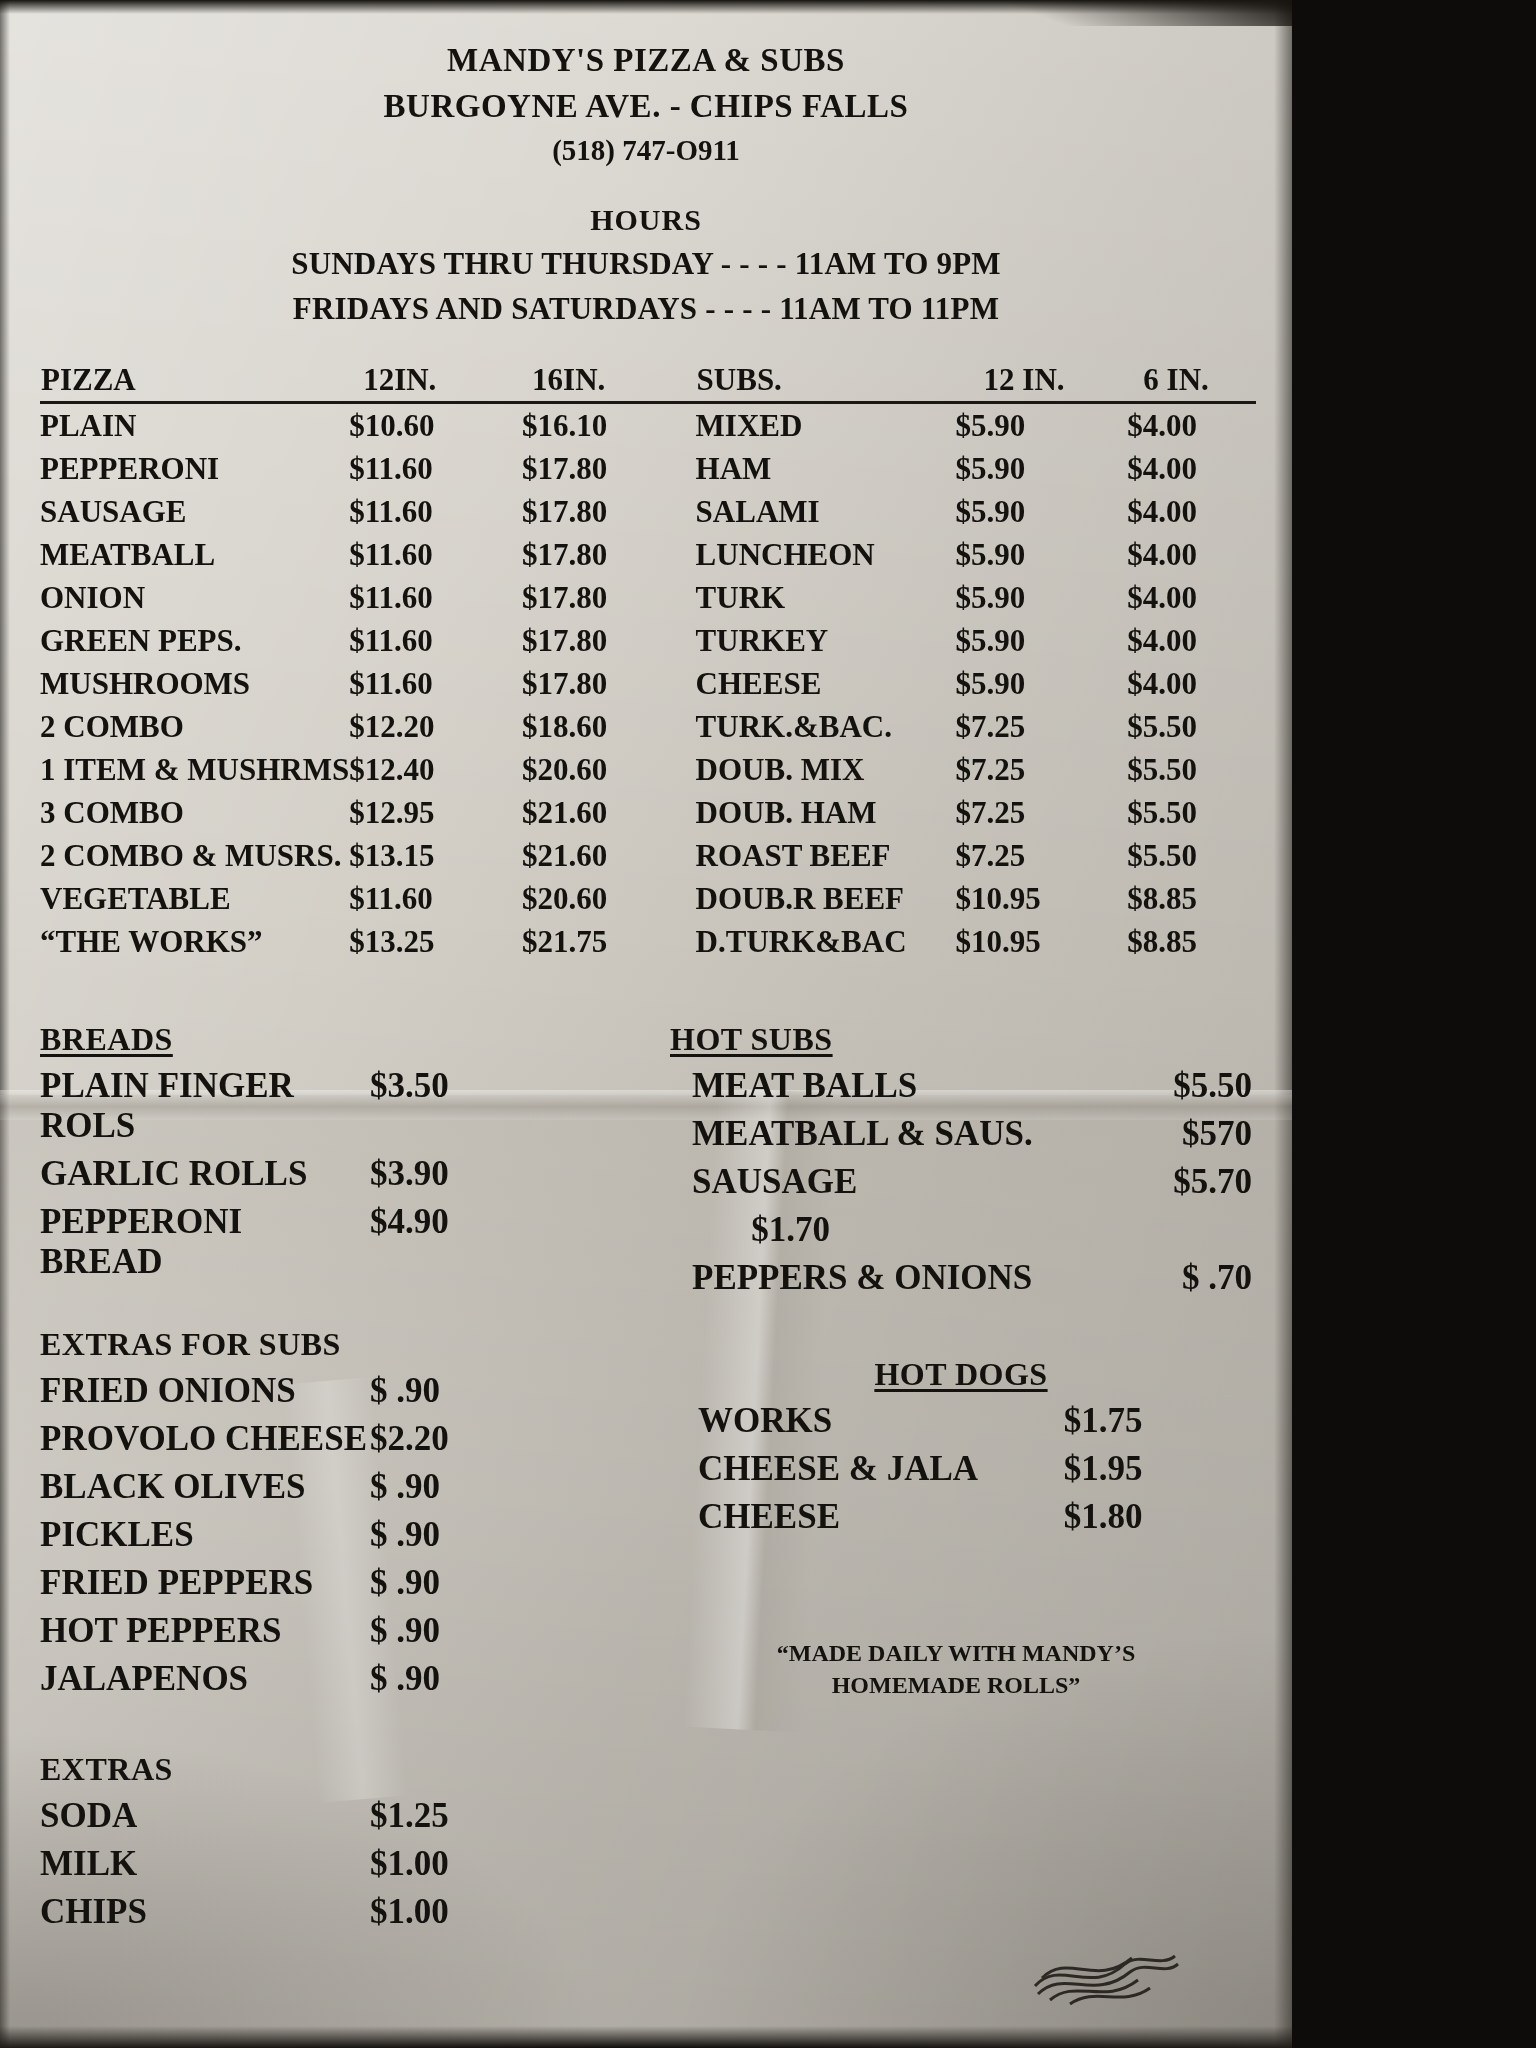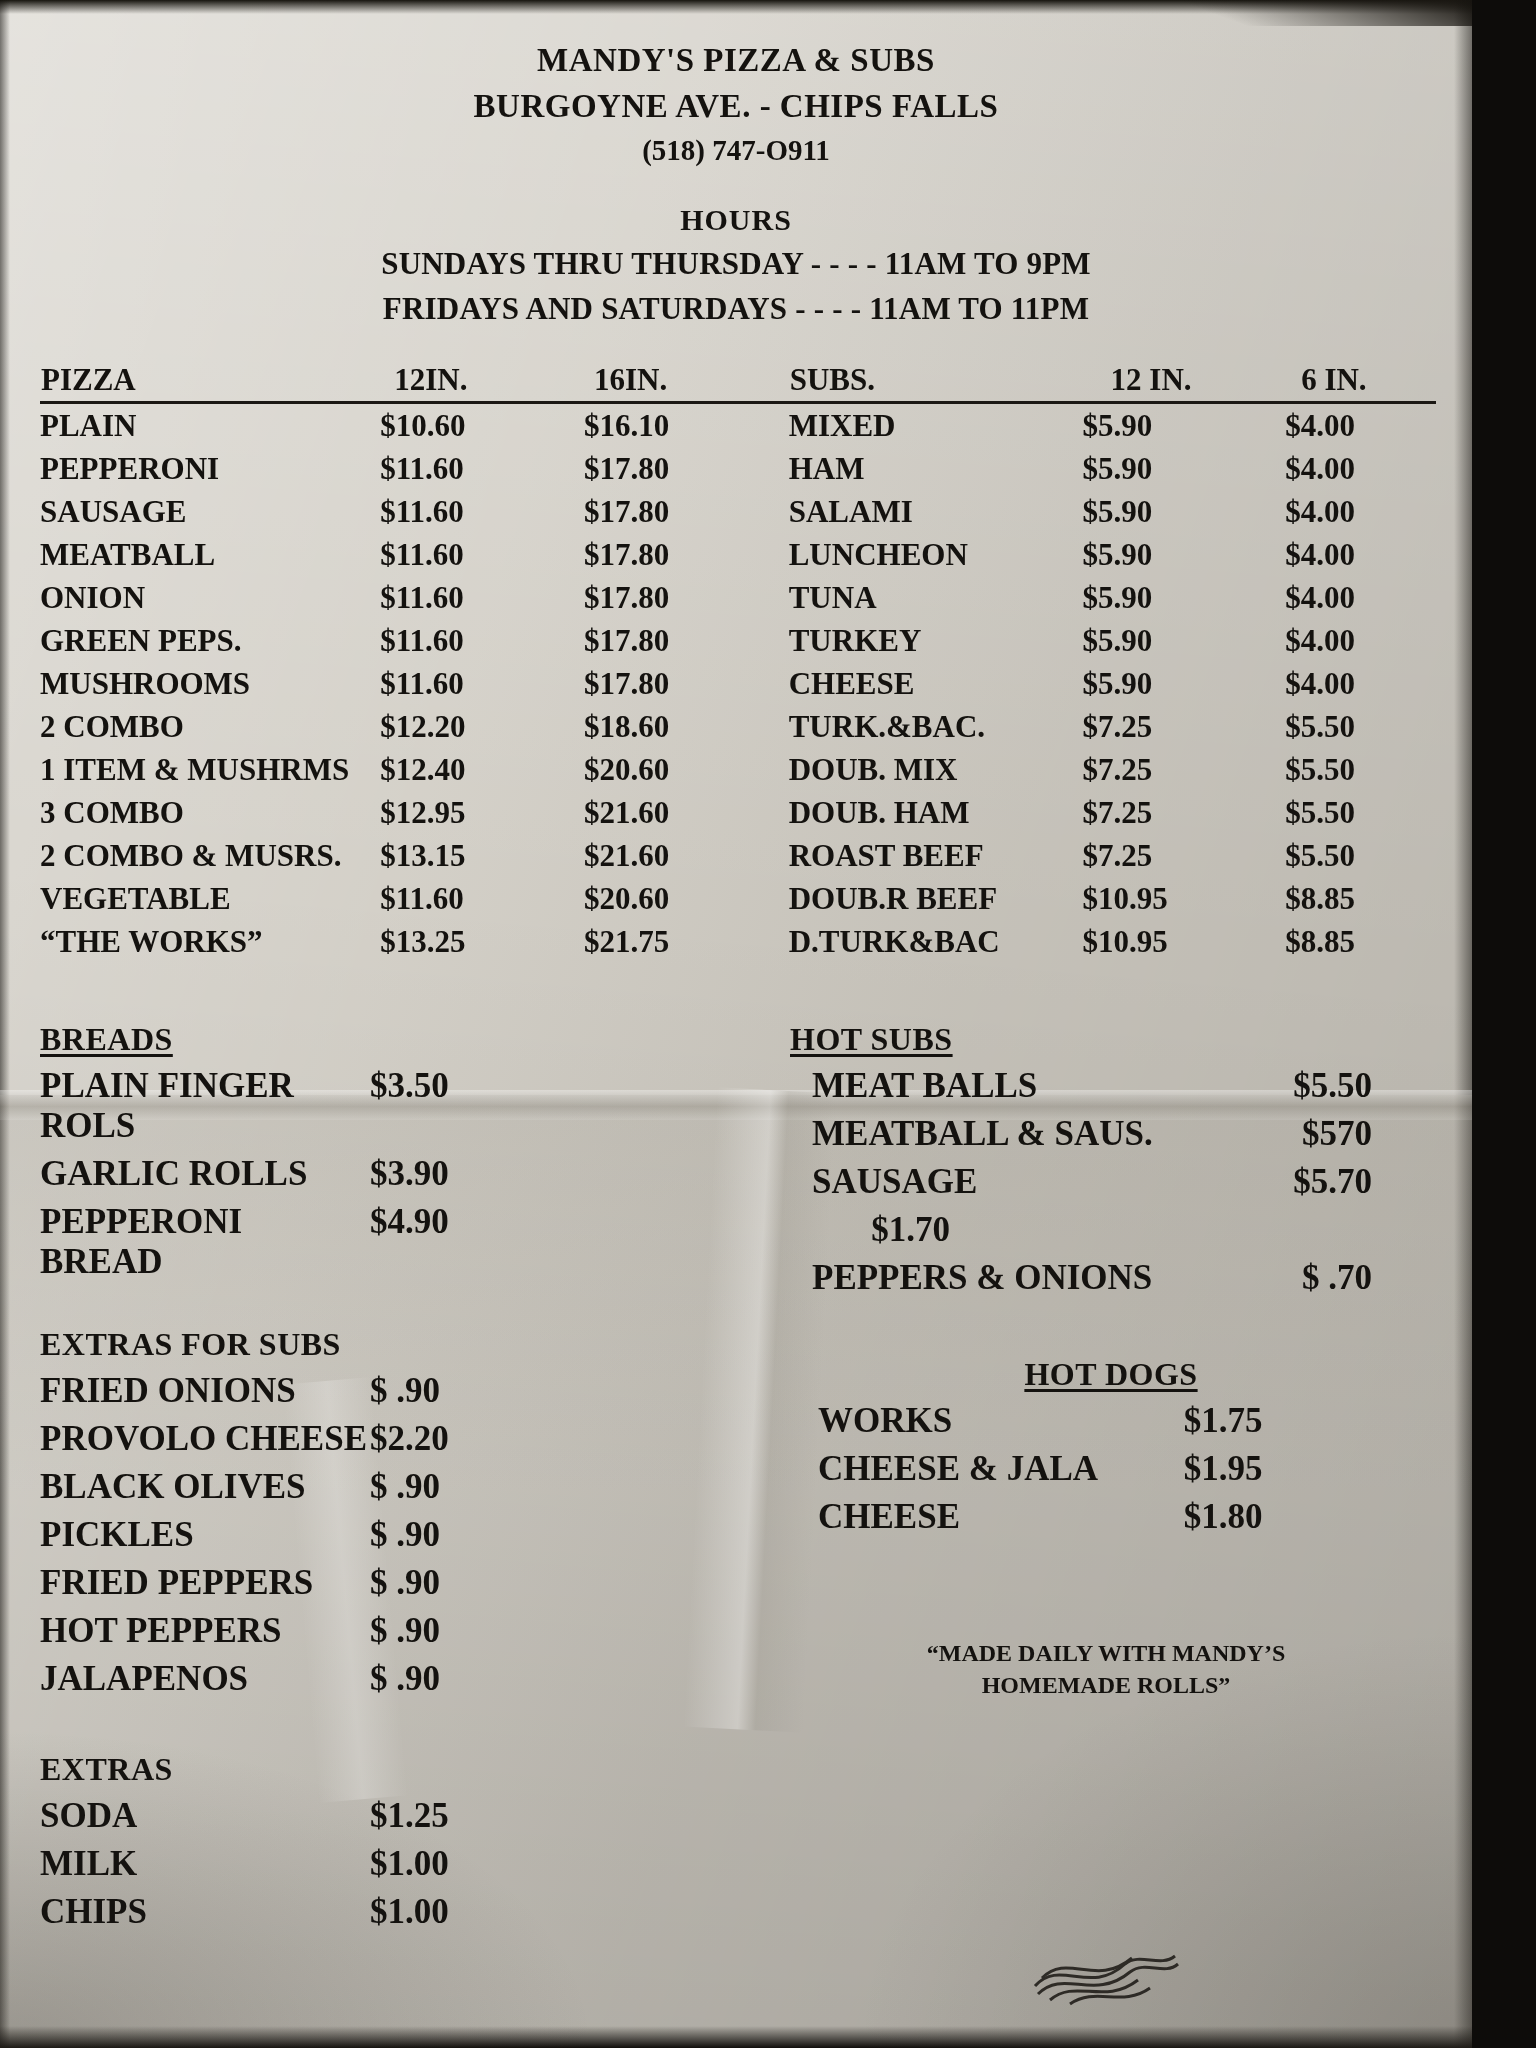--- a/index.html
+++ b/index.html
@@ -8,21 +8,21 @@
     background: #0d0c0a;
   }
   body {
     width: 1536px;
     height: 2048px;
     overflow: hidden;
     font-family: "Liberation Serif", serif;
   }
   .page {
     position: relative;
-    width: 1472px;
+    width: 1292px;
     height: 2048px;
     background: #cfcbc2;
     background-image:
       linear-gradient(110deg, rgba(255,255,255,0.34) 0%, rgba(255,255,255,0.10) 32%, rgba(0,0,0,0.05) 60%, rgba(0,0,0,0.12) 100%),
       linear-gradient(185deg, rgba(255,255,255,0.22) 0%, rgba(0,0,0,0.00) 45%, rgba(0,0,0,0.10) 100%);
     color: #14120f;
     overflow: hidden;
   }
   
   .edge-top {
@@ -300,21 +300,21 @@
             <td class="price">$11.60</td>
             <td class="price">$17.80</td>
             <td>LUNCHEON</td>
             <td class="price-sub">$5.90</td>
             <td class="price-sub6">$4.00</td>
           </tr>
           <tr>
             <td>ONION</td>
             <td class="price">$11.60</td>
             <td class="price">$17.80</td>
-            <td>TUNA</td>
+            <td>TURK</td>
             <td class="price-sub">$5.90</td>
             <td class="price-sub6">$4.00</td>
           </tr>
           <tr>
             <td>GREEN PEPS.</td>
             <td class="price">$11.60</td>
             <td class="price">$17.80</td>
             <td>TURKEY</td>
             <td class="price-sub">$5.90</td>
             <td class="price-sub6">$4.00</td>

